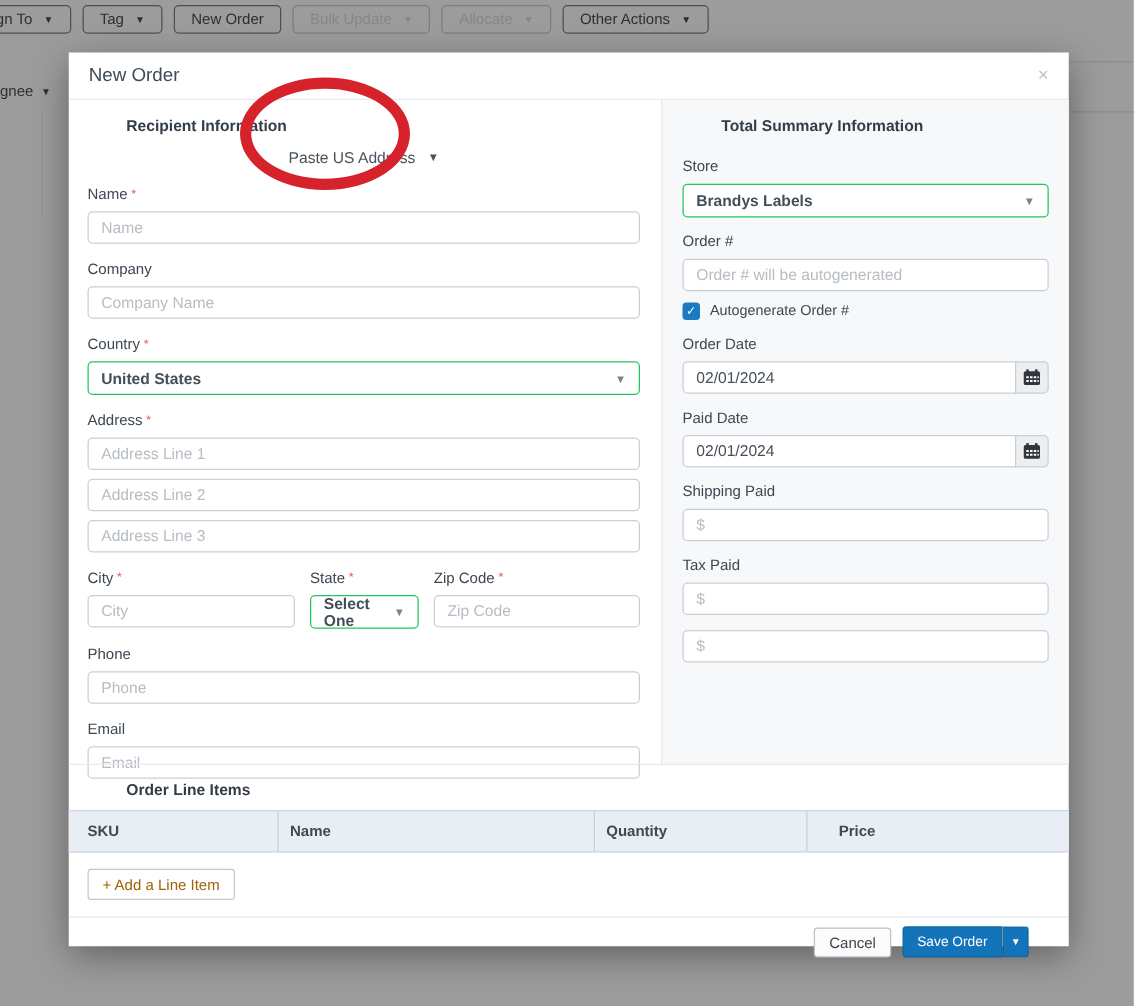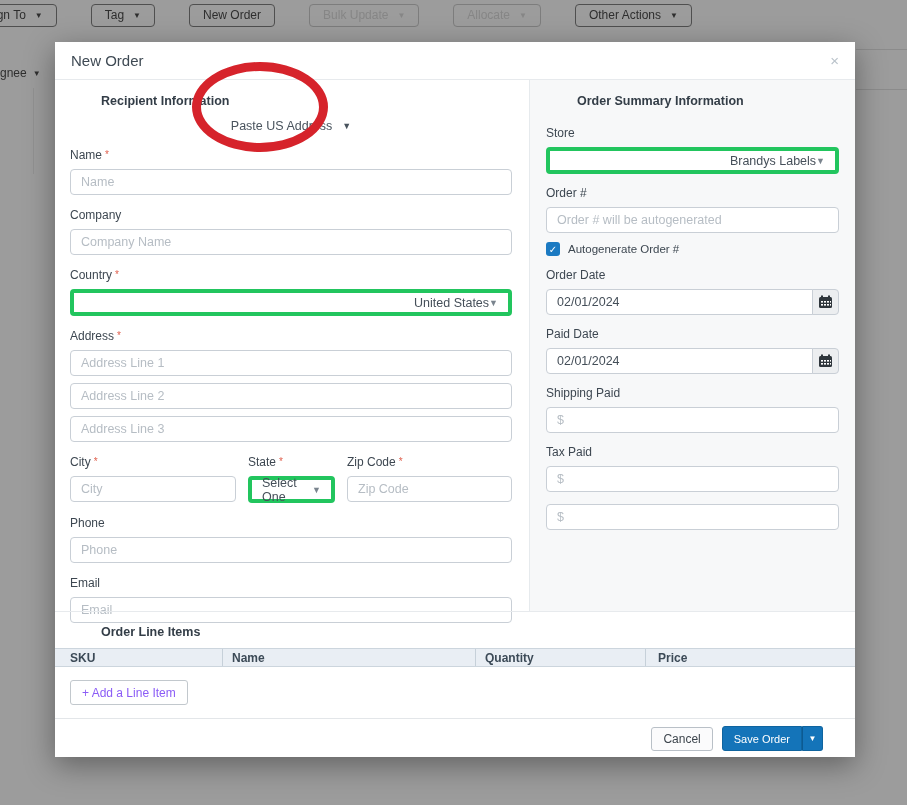--- a/index.html
+++ b/index.html
@@ -12,21 +12,21 @@
     color: #3d4751;
   }
   
   .bk-toolbar {
     position: absolute; top: 3px; left: 0; right: 0; height: 24px;
     display: flex; align-items: center; gap: 9px; padding-left: 0;
   }
   .bk-btn {
     height: 23px; padding: 0 13px; display: inline-flex; align-items: center; gap: 9px;
     background: transparent; border: 1px solid #4f4f4f; border-radius: 4px;
-    font-family: "Liberation Sans", sans-serif; font-size: 12px; color: #2e2e2e; white-space: nowrap; margin-left: 25px;
+    font-family: "Liberation Sans", sans-serif; font-size: 12px; color: #2e2e2e; white-space: nowrap;
   }
   .bk-btn.first { margin-left: -32px; }
   .bk-btn.disabled { color: #868686; border-color: #7d7d7d; }
   .bk-btn .caret { font-size: 8px; }
   .bk-partial {
     position: absolute; left: 0; top: 66px; font-size: 12px; color: #2f2f2f;
     display: inline-flex; align-items: center; gap: 6px;
   }
   .bk-partial .caret { font-size: 8px; }
   .bk-line-h { position: absolute; height: 1px; background: #8b8b8b; left: 856px; right: 0; }
@@ -70,23 +70,23 @@
   .form-group { margin-bottom: 13px; }
   .field-label { display: block; font-size: 12px; color: #3d4751; margin-bottom: 7px; }
   .req { color: #e0614f; font-size: 10px; margin-left: 3px; vertical-align: 1px; }
   .text-input {
     width: 100%; height: 26px; border: 1px solid #c9cfd6; border-radius: 4px;
     padding: 0 10px; font-size: 12.5px; color: #454f59; background: #fff;
     font-family: "Liberation Sans", sans-serif; outline: none;
   }
   .text-input::placeholder { color: #b6bdc4; opacity: 1; }
   .select-box {
-    height: 27px; border: 4px solid #22c55e; border-radius: 4px; background: #fff;
-    display: flex; align-items: center; justify-content: flex-end; padding: 0 10px;
-    font-size: 12.5px; color: #454f59; cursor: pointer;
+    height: 27px; border: 1px solid #22c55e; border-radius: 4px; background: #fff;
+    display: flex; align-items: center; justify-content: space-between; padding: 0 10px;
+    font-size: 12.5px; color: #454f59; cursor: pointer; font-weight: bold;
   }
   .select-box .caret { font-size: 9px; color: #7a848e; }
   .addr-input { margin-bottom: 7px; }
   .csz-row { display: flex; gap: 12px; margin-bottom: 13px; }
   .csz-city { width: 166px; }
   .csz-state { width: 87px; }
   .csz-zip { width: 165px; }
 
   .rp-heading { margin-bottom: 18px; }
   .rp-group { margin-bottom: 12px; }
@@ -100,31 +100,31 @@
   .date-wrap .text-input { flex: 1; border-radius: 4px 0 0 4px; }
   .cal-btn {
     width: 27px; height: 26px; margin-left: -1px; flex: none;
     background: #eceef0; border: 1px solid #c9cfd6; border-radius: 0 4px 4px 0;
     display: flex; align-items: center; justify-content: center; cursor: pointer;
   }
 
   .line-items { flex: 1; border-top: 1px solid #e7eaed; }
   .li-heading { margin: 13px 15px 9px 15px; }
   .li-table-header {
-    height: 19px; background: #e9eef4; border-top: 1px solid #ccd5dd; border-bottom: 1px solid #ccd5dd;
+    height: 34px; background: #e9eef4; border-top: 1px solid #ccd5dd; border-bottom: 1px solid #ccd5dd;
     display: flex; align-items: center; font-size: 12px; font-weight: bold; color: #3c4a57;
   }
   .li-th { height: 100%; display: flex; align-items: center; }
   .li-th.c1 { width: 167px; padding-left: 15px; }
   .li-th.c2 { width: 253px; padding-left: 9px; border-left: 1px solid #c6d0d9; }
   .li-th.c3 { width: 170px; padding-left: 9px; border-left: 1px solid #c6d0d9; }
-  .li-th.c4 { flex: 1; padding-left: 12px; border-left: 1px solid #c6d0d9; }
+  .li-th.c4 { flex: 1; padding-left: 25px; border-left: 1px solid #c6d0d9; }
   .add-line-btn {
     margin: 13px 15px; height: 25px; padding: 0 11px; background: #fff;
-    border: 1px solid #c2c8cd; border-radius: 3px; font-size: 12px; color: #8b5cf6;
+    border: 1px solid #c2c8cd; border-radius: 3px; font-size: 12px; color: #a16207;
     font-family: "Liberation Sans", sans-serif; cursor: pointer;
   }
 
   .modal-footer {
     flex: none; height: 40px; border-top: 1px solid #e3e6e9;
     display: flex; align-items: center; justify-content: flex-end; gap: 9px; padding: 0 32px;
   }
   .cancel-btn {
     height: 24px; padding: 0 11px; background: #fbfbfc; border: 1px solid #b9c0c7;
     border-radius: 3px; font-size: 12px; color: #3d454d; cursor: pointer;
@@ -246,21 +246,21 @@
         <input class="text-input" type="text" placeholder="Phone" style="">
       </div>
 
       <div class="form-group">
         <label class="field-label">Email</label>
         <input class="text-input" type="text" placeholder="Email" style="">
       </div>
     </div>
 
     <div class="col-right">
-      <div class="section-heading rp-heading">Order Summary Information</div>
+      <div class="section-heading rp-heading">Total Summary Information</div>
 
       <div class="rp-group">
         <label class="field-label">Store</label>
         <div class="select-box">
           <span>Brandys Labels</span>
           <span class="caret">▼</span>
         </div>
       </div>
 
       <div class="rp-group">

